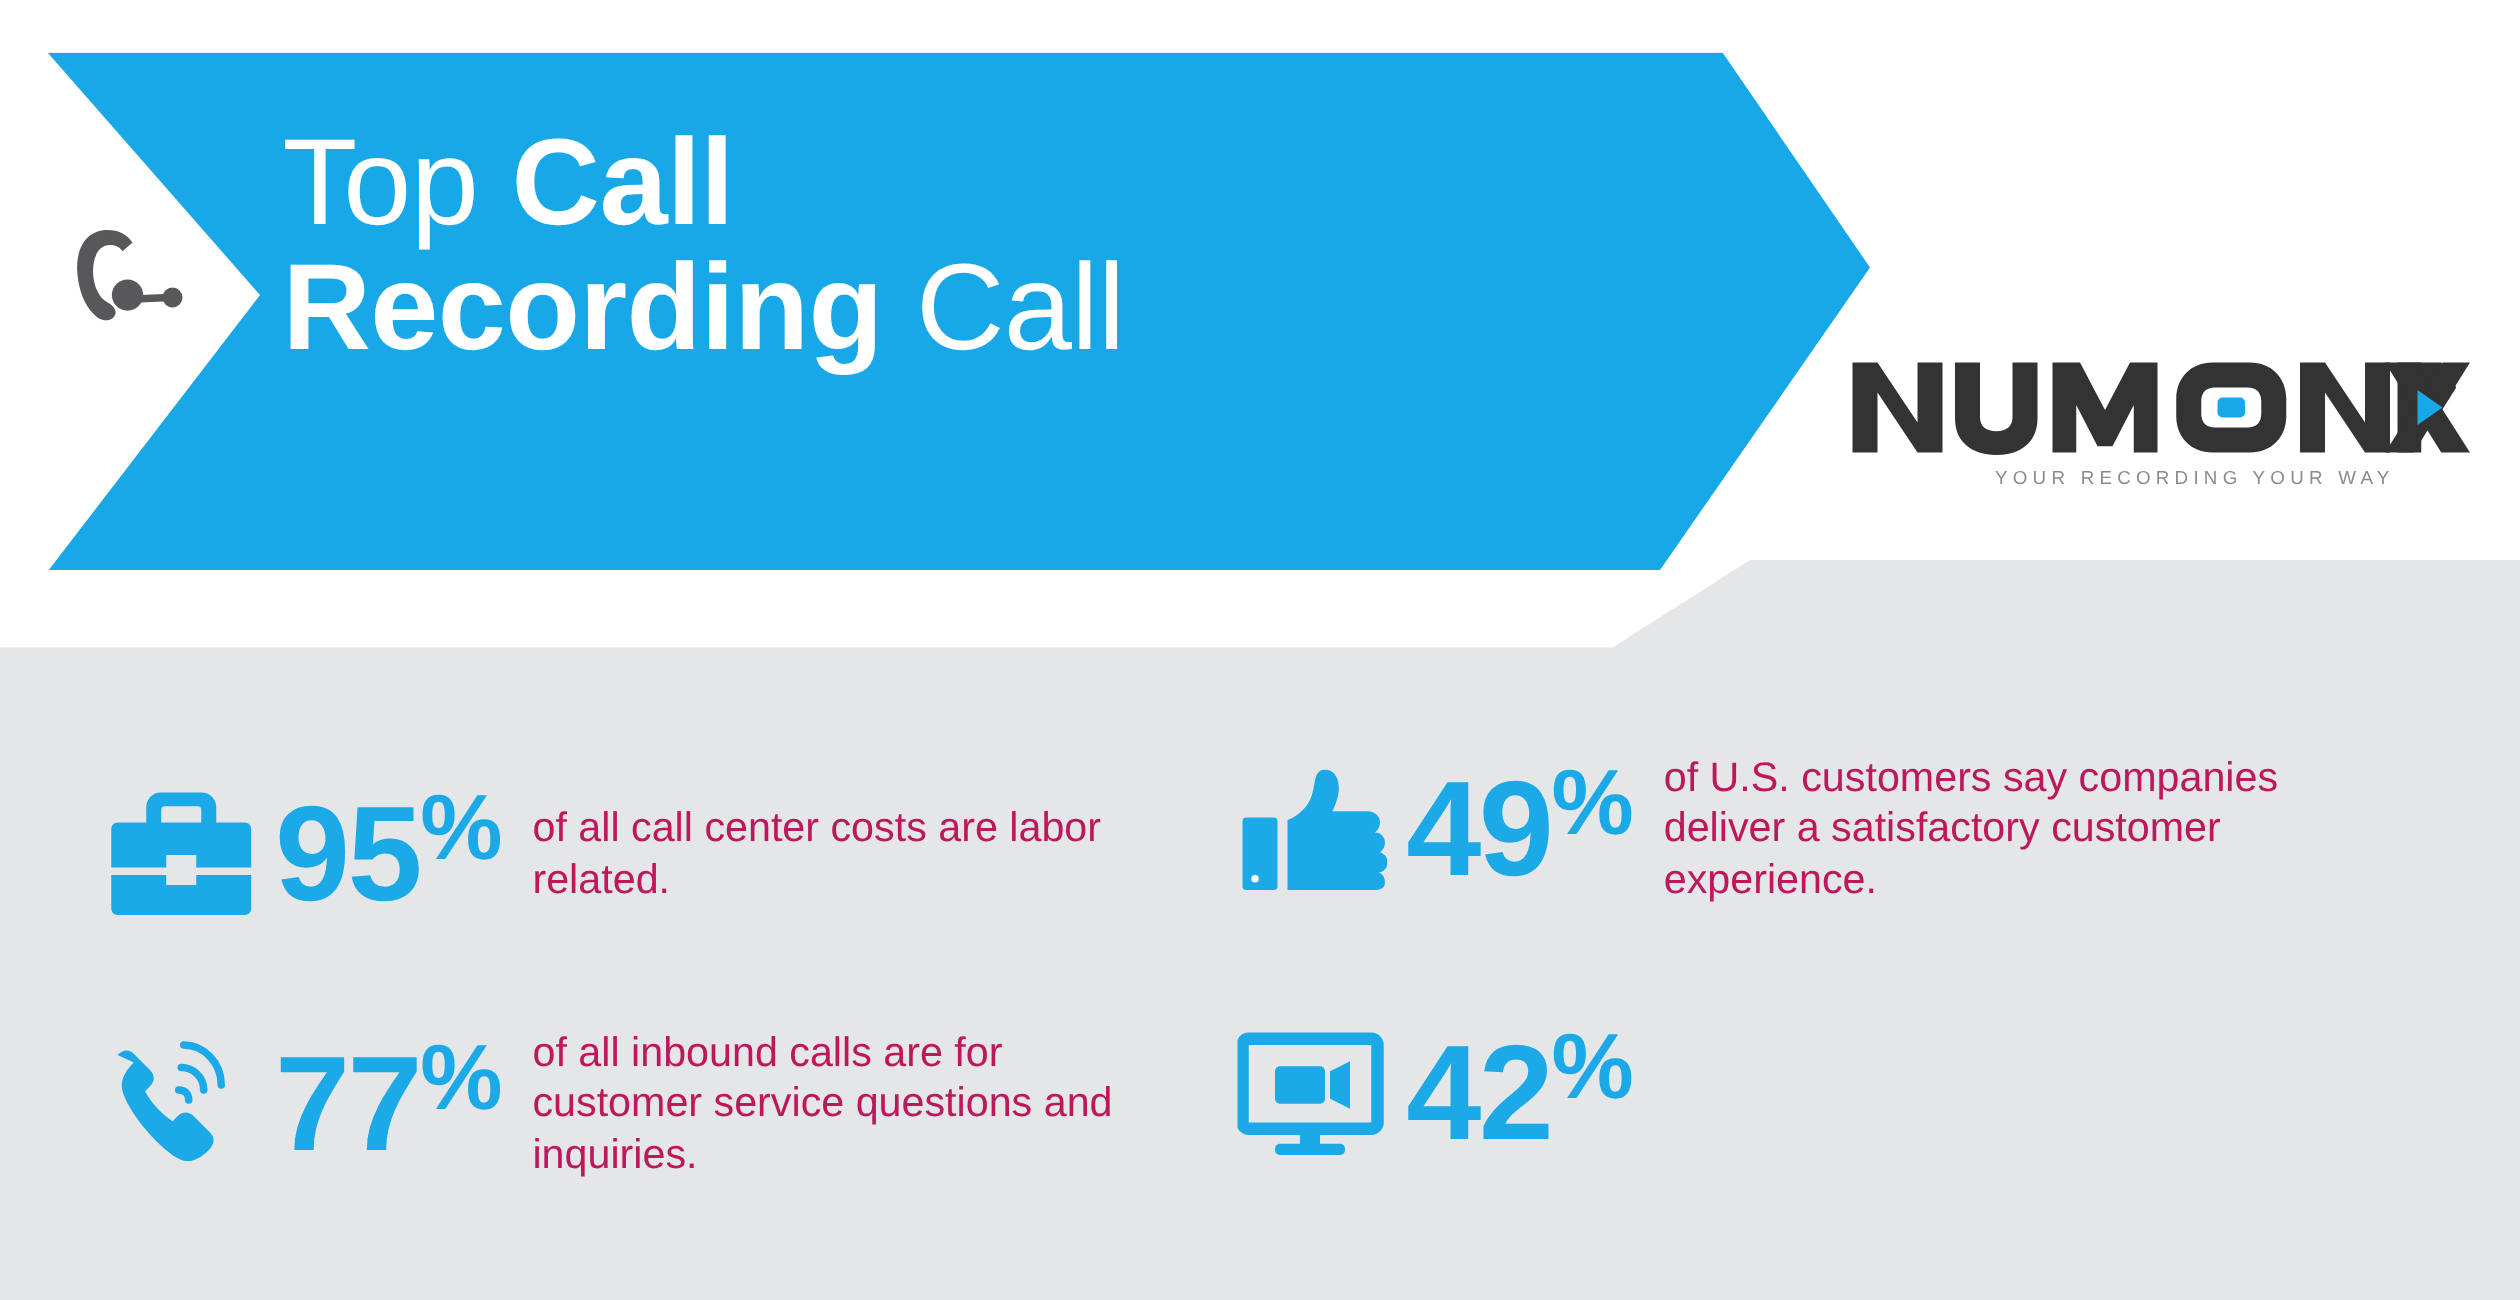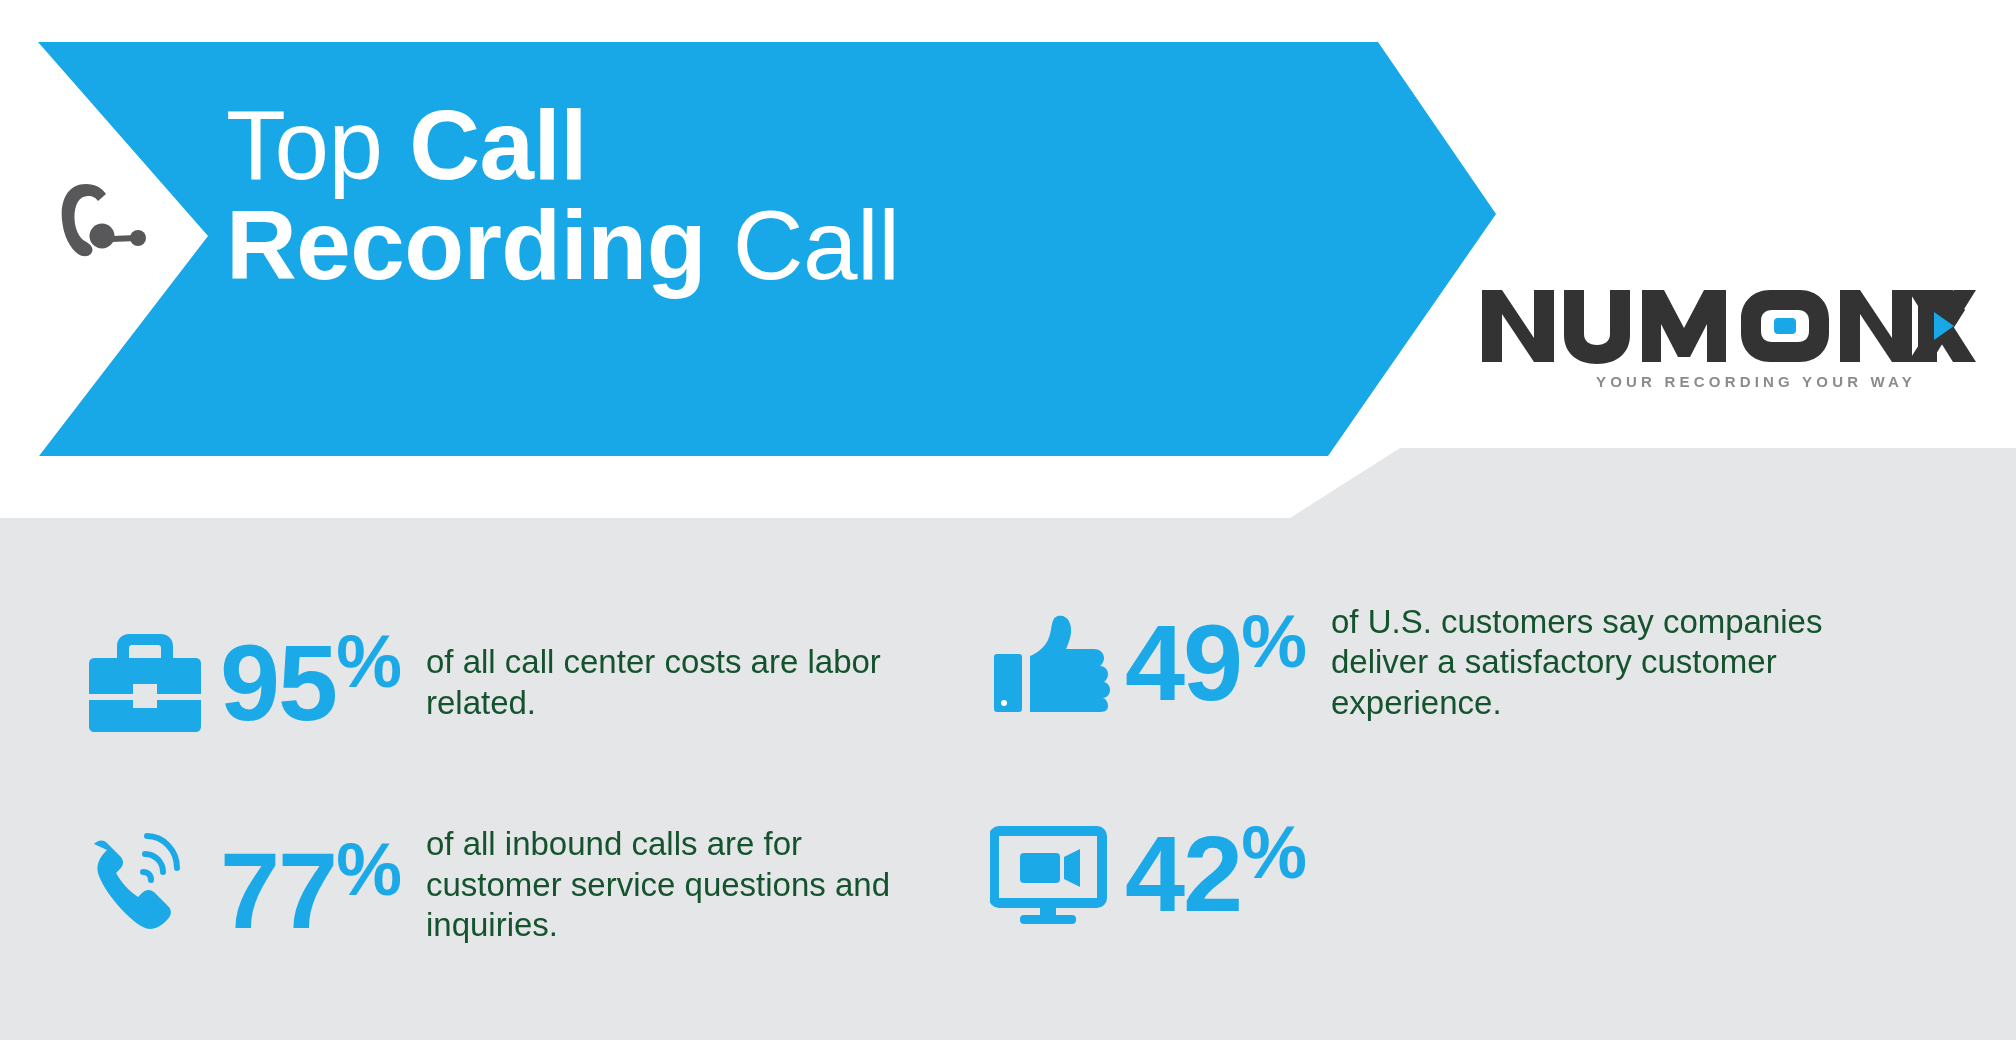--- a/index.html
+++ b/index.html
@@ -71,40 +71,39 @@
     height: 90px;
   }
 
   
   .logo {
     position: absolute;
     left: 1478px;
     top: 286px;
     width: 500px;
     height: 108px;
-    font-weight: bold;
   }
   .logo svg { display: block; }
 
   
   .stats {
     position: absolute;
     left: 0;
     top: 590px;
     width: 2016px;
     height: 440px;
   }
   .stat {
     position: absolute;
     display: flex;
     align-items: center;
   }
   .stat-1 { left: 80px;  top: 30px;  width: 880px; }
   .stat-2 { left: 985px; top: 10px;  width: 980px; }
-  .stat-3 { left: 80px;  top: 230px; width: 880px; align-items: flex-end; }
+  .stat-3 { left: 80px;  top: 230px; width: 880px; }
   .stat-4 { left: 985px; top: 221px; width: 980px; }
 
   .stat-icon {
     width: 130px;
     height: 125px;
     flex: 0 0 130px;
     display: flex;
     align-items: center;
     justify-content: center;
   }
@@ -126,21 +125,21 @@
   .stat-number .pct {
     font-size: 74px;
     line-height: 1;
     position: relative;
     top: -4px;
     font-weight: 700;
   }
 
   .stat-text {
     margin-left: 26px;
-    color: #14532d;
+    color: #be185d;
     font-size: 33px;
     line-height: 1.22;
     font-weight: 400;
     max-width: 520px;
   }
   .stat-2 .stat-text, .stat-4 .stat-text { max-width: 560px; }
 </style>
 </head>
 <body>
 

